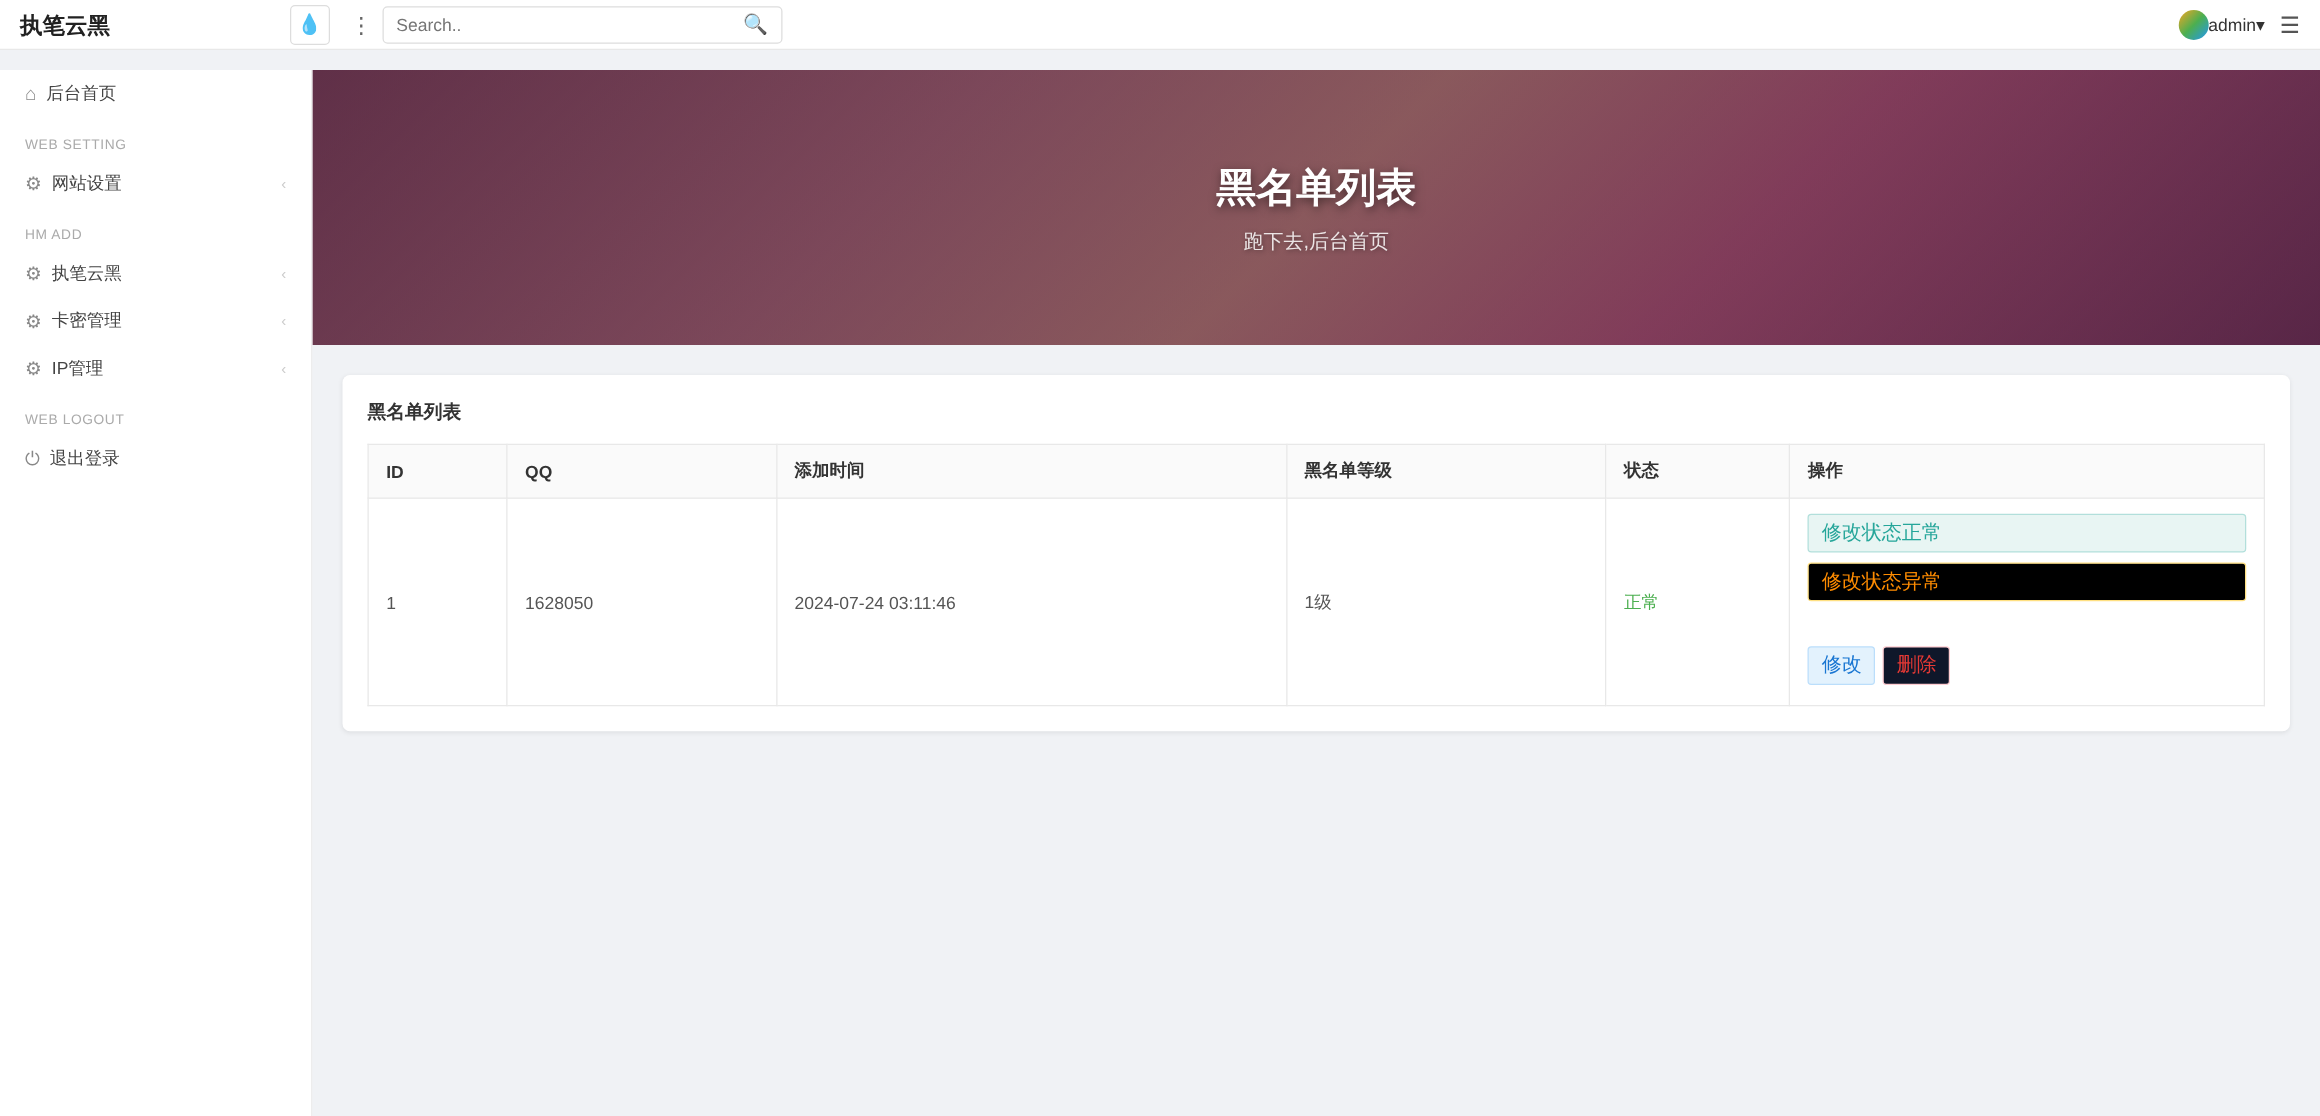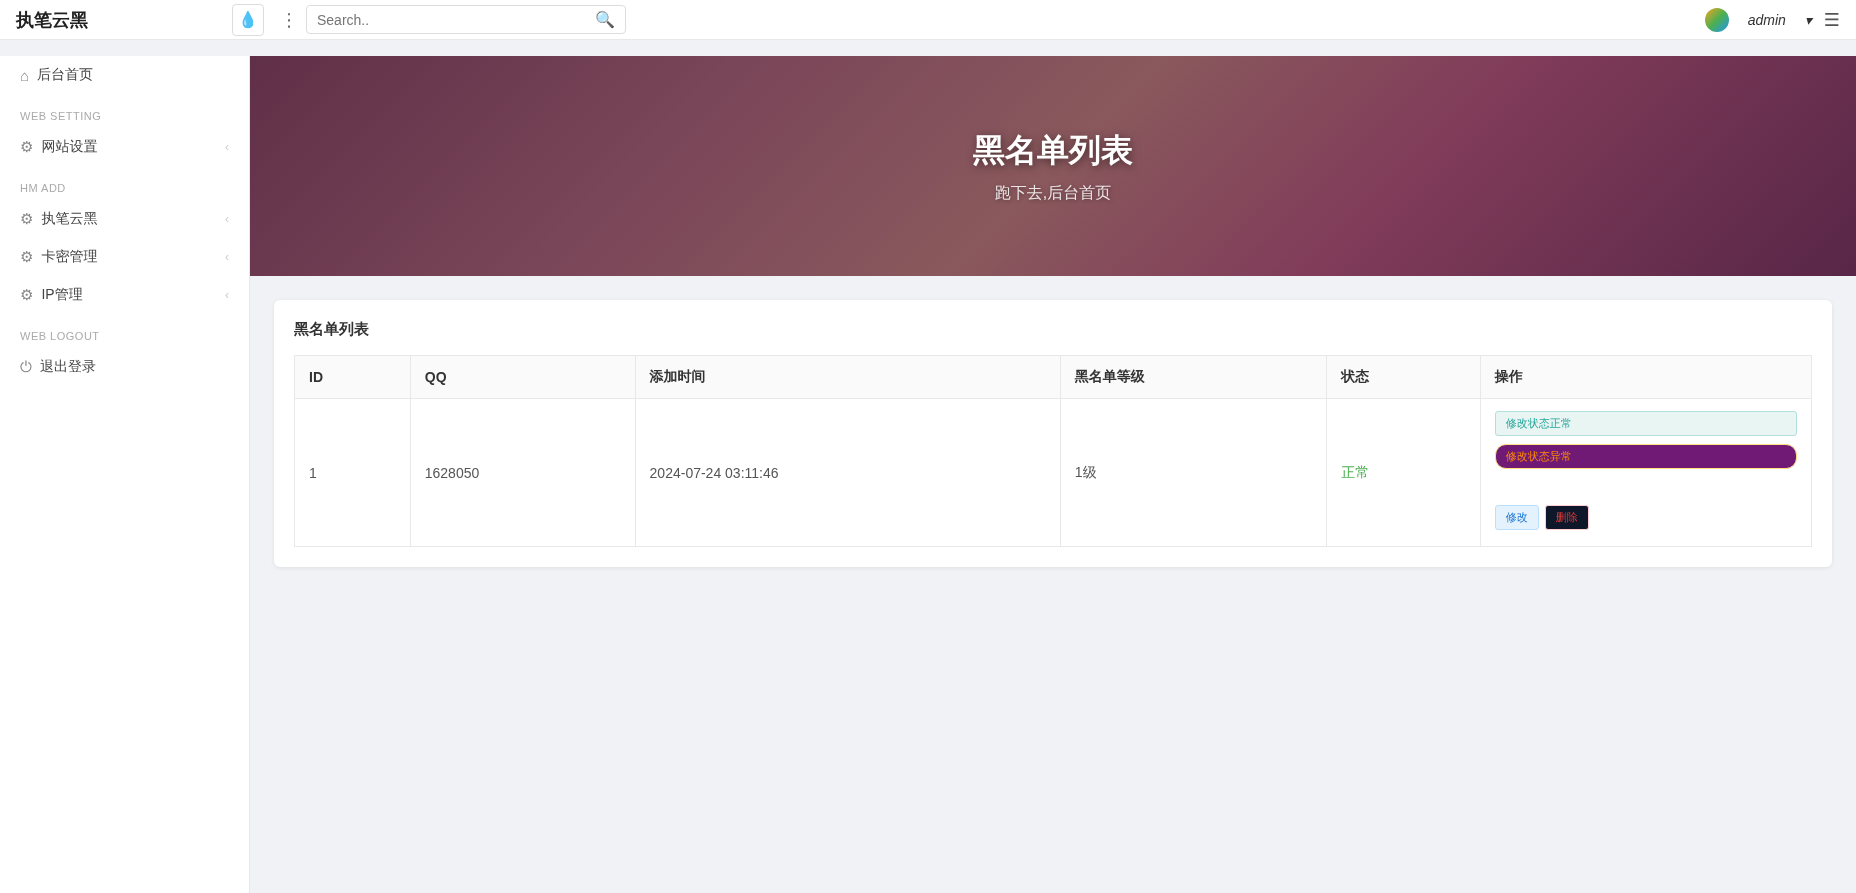--- a/index.html
+++ b/index.html
@@ -33,21 +33,21 @@
       background: #fff;
     }
     .navbar-search-input {
       border: none; outline: none; flex: 1; font-size: 14px; color: #a16207;
     }
     .navbar-search-icon { color: #666; cursor: pointer; }
     .navbar-right {
       margin-left: auto; display: flex; align-items: center; gap: 12px;
     }
     .navbar-user {
-      display: flex; align-items: center; gap: 19px; cursor: pointer; font-size: 14px; color: #333; font-style: italic;
+      display: flex; align-items: center; gap: 0; cursor: pointer; font-size: 14px; color: #333;
     }
     .navbar-user-avatar {
       width: 24px; height: 24px; border-radius: 50%;
       background: linear-gradient(135deg, #f5a623, #4caf50, #2196f3);
       display: flex; align-items: center; justify-content: center;
       font-size: 10px; color: white;
     }
     .navbar-menu-icon { font-size: 18px; color: #555; cursor: pointer; }
 
     
@@ -112,28 +112,28 @@
       background: #fafafa; border: 1px solid #e8e8e8;
       padding: 12px 14px; text-align: left; font-weight: 600; color: #333;
     }
     .data-table td {
       border: 1px solid #e8e8e8; padding: 12px 14px; color: #555;
       vertical-align: middle;
     }
     .status-normal { color: #4caf50; font-weight: 500; }
     .btn {
       display: inline-block; padding: 4px 10px; border-radius: 3px;
-      font-size: 11px; cursor: pointer; border: 1px solid transparent;
+      font-size: 16px; cursor: pointer; border: 1px solid transparent;
       margin-bottom: 4px;
     }
     .btn-teal {
       background: #e8f5f3; color: #26a69a; border-color: #b2dfdb;
     }
     .btn-orange {
-      background: #701a75; color: #ff8c00; border-color: #ffe082; border-radius: 11px;
+      background: #000000; color: #ff8c00; border-color: #ffe082;
     }
     .btn-blue {
       background: #e3f2fd; color: #1976d2; border-color: #bbdefb;
     }
     .btn-red {
       background: #0f172a; color: #e53935; border-color: #ffcdd2;
     }
     .action-cell { display: flex; flex-direction: column; gap: 4px; }
   </style>
 </head>

